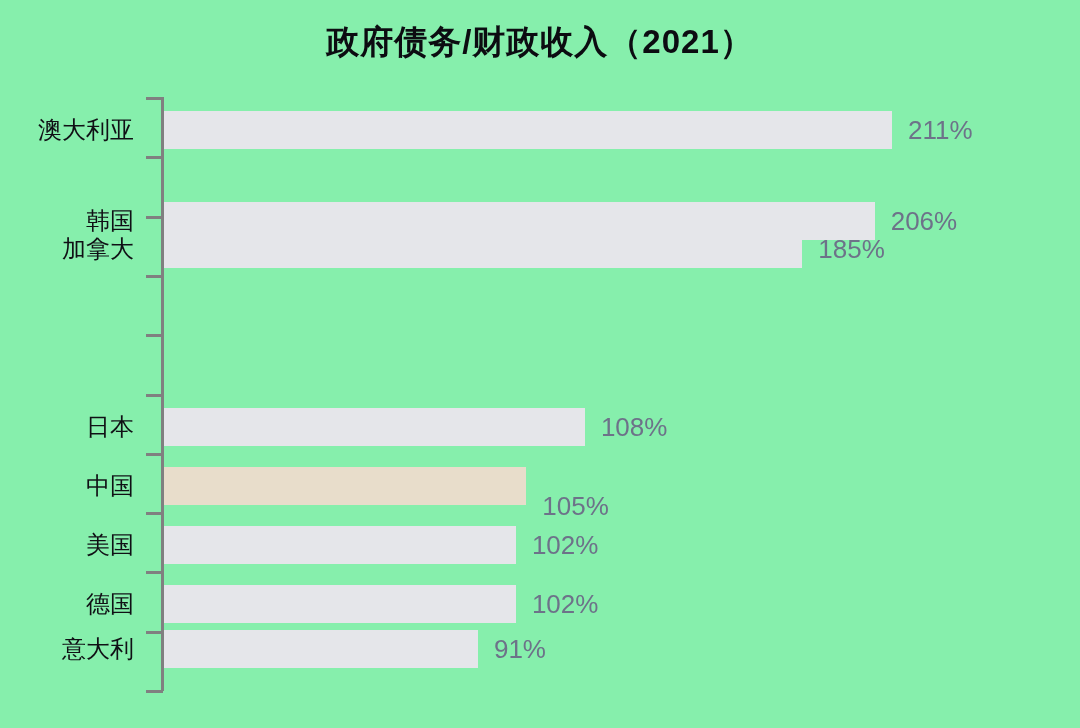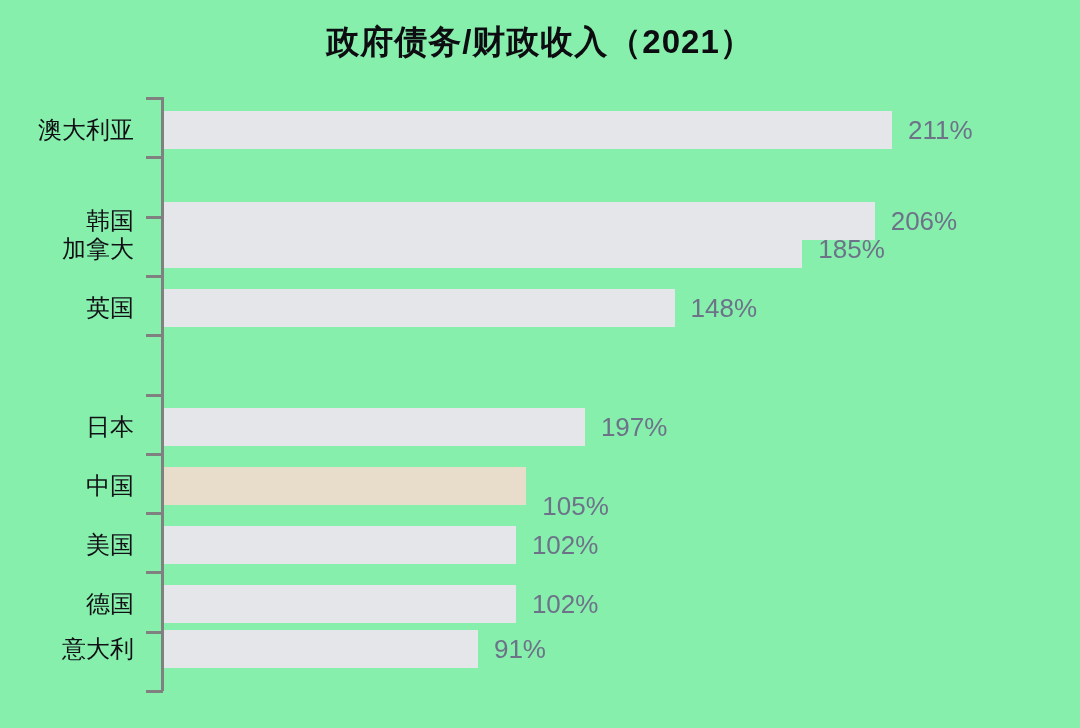--- a/index.html
+++ b/index.html
@@ -121,29 +121,24 @@
       <div class="bar-row" style="top: 181px; width: 1080px; margin-top: 20px;">
         <div class="cat-label">韩国</div>
         <div class="bar" style="width: 710.7px;"></div>
         <div class="value-label" style="left: 890.7px;">206%</div>
       </div>
       <div class="bar-row" style="top: 228.6px; width: 1080px;">
         <div class="cat-label">加拿大</div>
         <div class="bar" style="width: 638.25px;"></div>
         <div class="value-label" style="left: 818.25px;">185%</div>
       </div>
-      <div class="bar-row" style="top: 287.9px; width: 1080px;">
-        <div class="cat-label">英国</div>
-        <div class="bar" style="width: 510.6px;"></div>
-        <div class="value-label" style="left: 690.6px;">148%</div>
-      </div>
       <div class="bar-row" style="top: 406.5px; width: 1080px;">
         <div class="cat-label">日本</div>
         <div class="bar" style="width: 420.9px;"></div>
-        <div class="value-label" style="left: 600.9px;">197%</div>
+        <div class="value-label" style="left: 600.9px;">108%</div>
       </div>
       <div class="bar-row" style="top: 465.8px; width: 1080px;">
         <div class="cat-label">中国</div>
         <div class="bar highlight" style="width: 362.25px;"></div>
         <div class="value-label" style="left: 542.25px; margin-top: 20px;">105%</div>
       </div>
       <div class="bar-row" style="top: 525.1px; width: 1080px;">
         <div class="cat-label">美国</div>
         <div class="bar" style="width: 351.9px;"></div>
         <div class="value-label" style="left: 531.9px;">102%</div>

